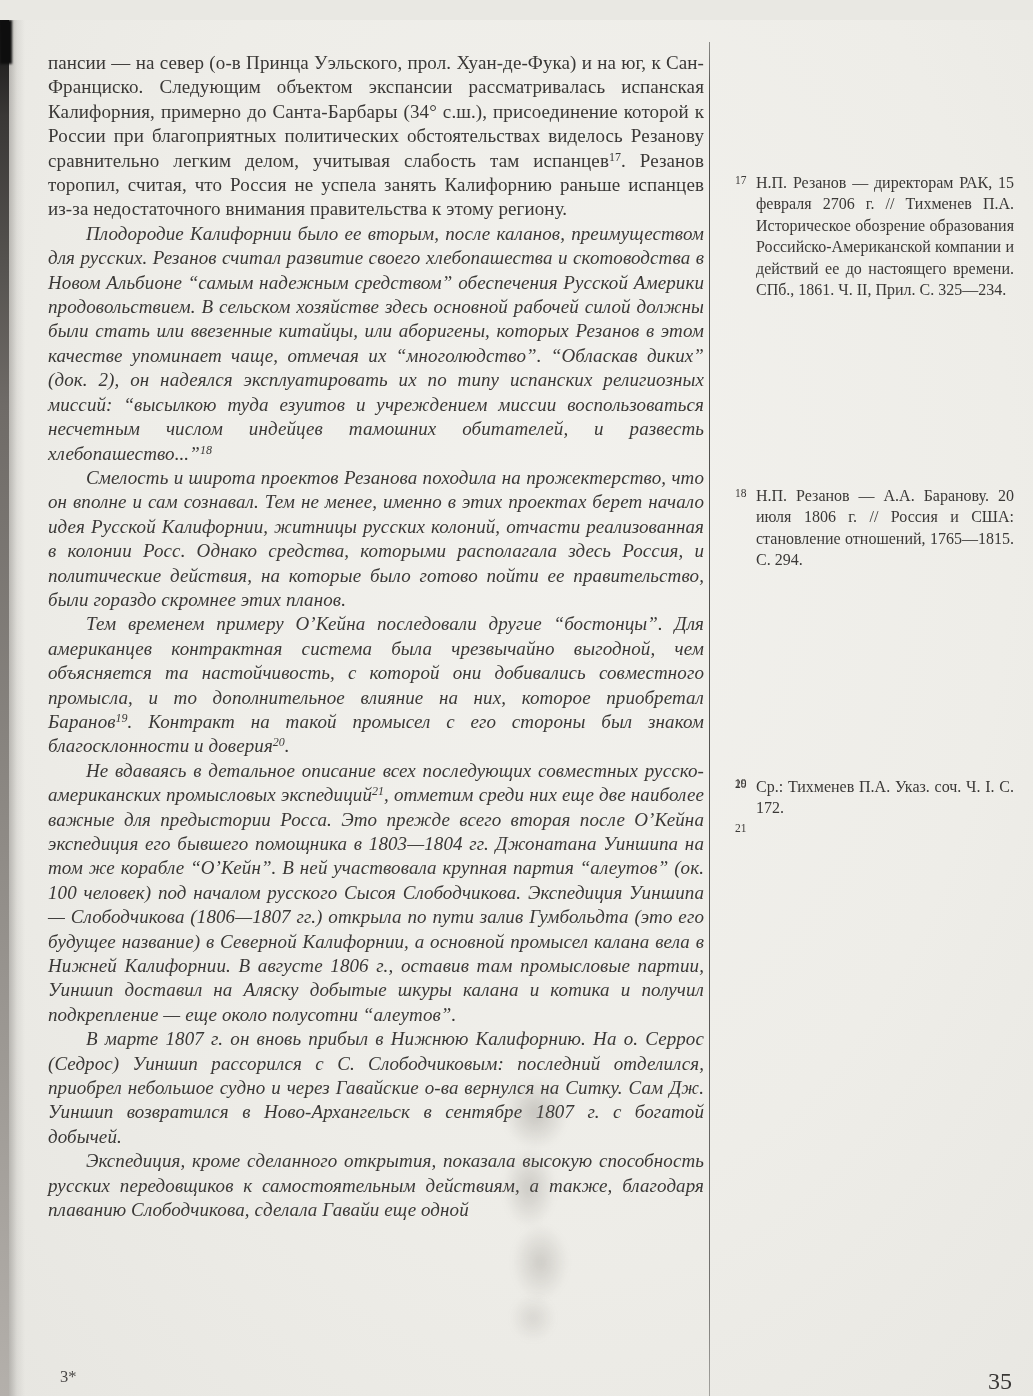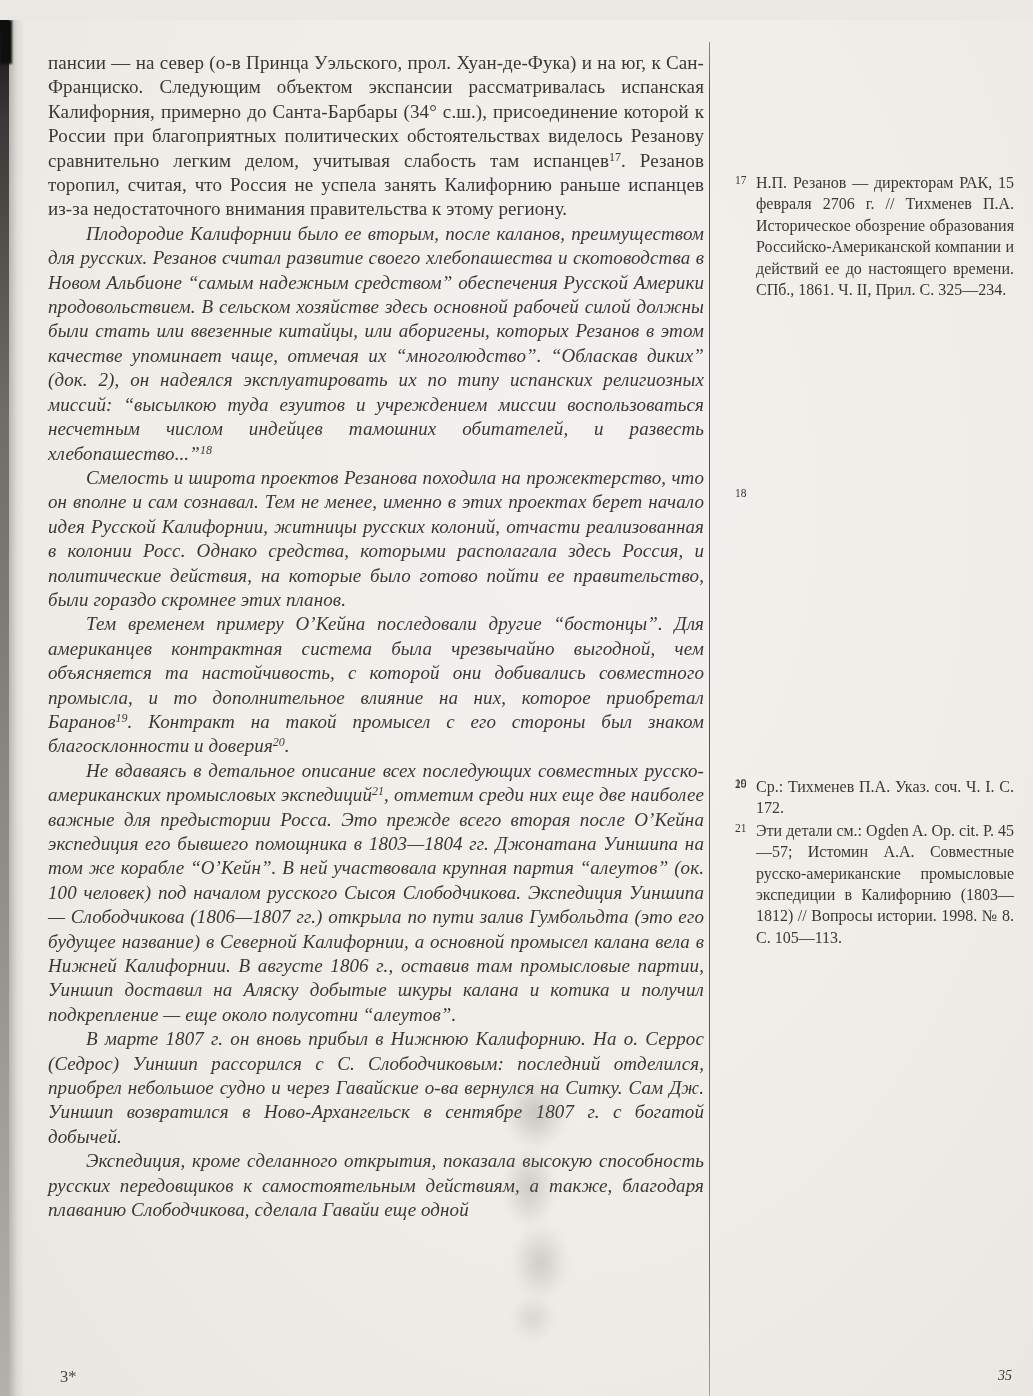--- a/index.html
+++ b/index.html
@@ -65,21 +65,21 @@
       radial-gradient(ellipse 50% 24% at 58% 82%, rgba(108,103,96,0.24), rgba(108,103,96,0) 72%);
   }
   .smudge.s2 {
     left:503px; top:1270px; width:60px; height:70px;
     background:radial-gradient(ellipse 50% 45% at 50% 40%, rgba(110,105,98,0.16), rgba(110,105,98,0) 75%);
   }
   .signature-mark {
     position:absolute; left:60px; top:1347px; font-size:16.5px; color:#4a4846;
   }
   .page-number {
-    position:absolute; right:21px; top:1348px; font-size:14px; color:#3a3836;font-style:italic;
+    position:absolute; right:21px; top:1348px; font-size:24px; color:#3a3836;
   }
 </style>
 </head>
 <body>
 
 <div class="page">
   <div class="binding-strip"></div>
   <div class="binding-fade"></div>
   <div class="corner-blot"></div>
 
@@ -93,26 +93,26 @@
       <p class="para ind"><span>Экспедиция, кроме сделанного открытия, показала высокую способность русских передовщиков к самостоятельным действиям, а также, благодаря плаванию Слободчикова, сделала Гавайи еще одной</span></p>
     </div>
 
   <div class="margin-rule"></div>
 
   <div class="notes-col">
       <div class="fn-group" style="top: 152px;">
         <div class="footnote"><span class="fn-num">17</span><span><span>Н.П. Резанов — директорам РАК, 15 февраля 2706 г. // </span><span class="ital">Тихменев П.А.</span><span> Историческое обозрение образования Российско-Американской компании и действий ее до настоящего времени. СПб., 1861. Ч. II, Прил. С. 325—234.</span></span></div>
       </div>
       <div class="fn-group" style="top: 465px;">
-        <div class="footnote"><span class="fn-num">18</span></div>
+        <div class="footnote"><span class="fn-num">18</span><span><span>Н.П. Резанов — А.А. Баранову. 20 июля 1806 г. // Россия и США: становление отношений, 1765—1815. С. 294.</span></span></div>
       </div>
       <div class="fn-group" style="top: 755px;">
         <div class="footnote"><span class="fn-num">19</span></div>
         <div class="footnote"><span class="fn-num">20</span><span><span>Ср.: </span><span class="ital">Тихменев П.А.</span><span> Указ. соч. Ч. I. С. 172.</span></span></div>
-        <div class="footnote"><span class="fn-num">21</span><span><span>Эти детали см.: </span><span class="ital">Ogden A.</span><span> Op. cit. Р. 45—57; </span><span class="ital">Истомин А.А.</span><span> Совместные русско-американские промысловые экспедиции в Калифорнию (1803—1812) // Вопросы истории. 1998. № 8. С. 105—113.</span></span></div>
+        <div class="footnote"><span class="fn-num">21</span></div>
       </div>
     </div>
 
   <div class="smudge s1"></div>
   <div class="smudge s2"></div>
 
   <div class="signature-mark">3*</div>
   <div class="page-number">35</div>
 </div>
 

